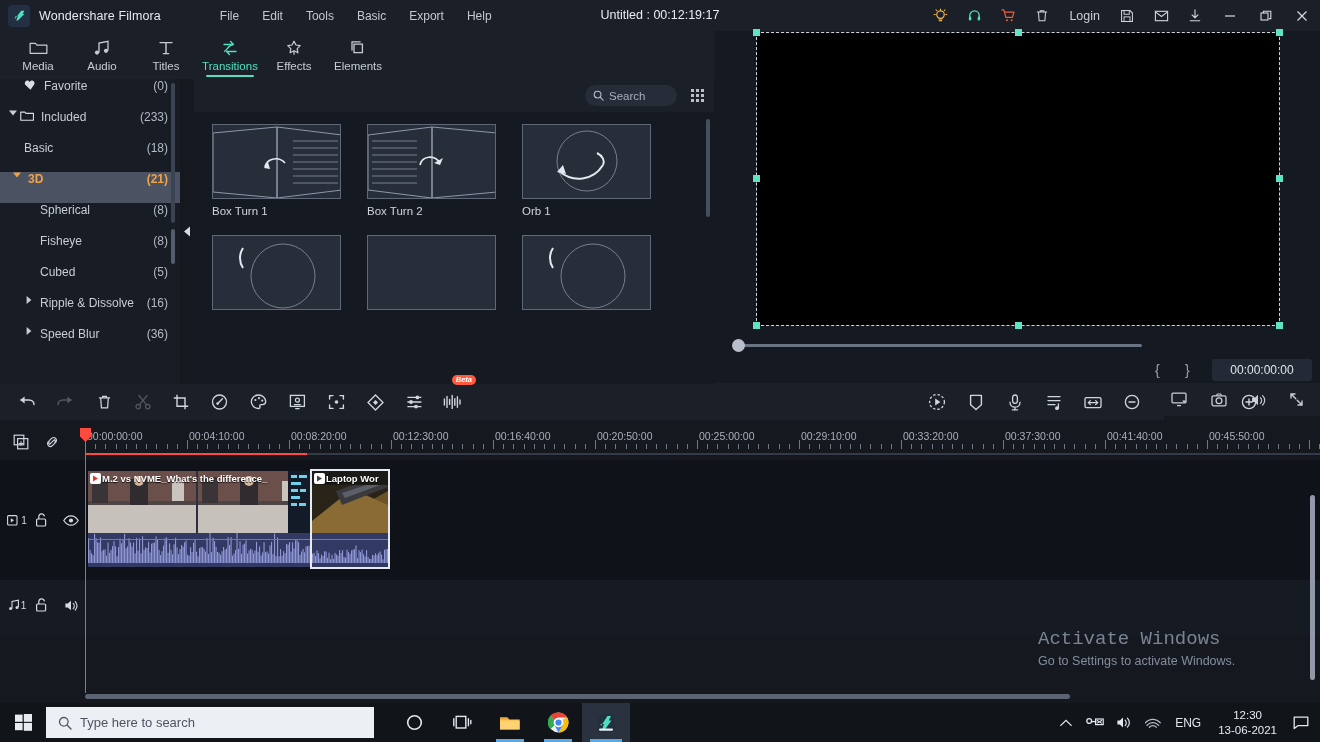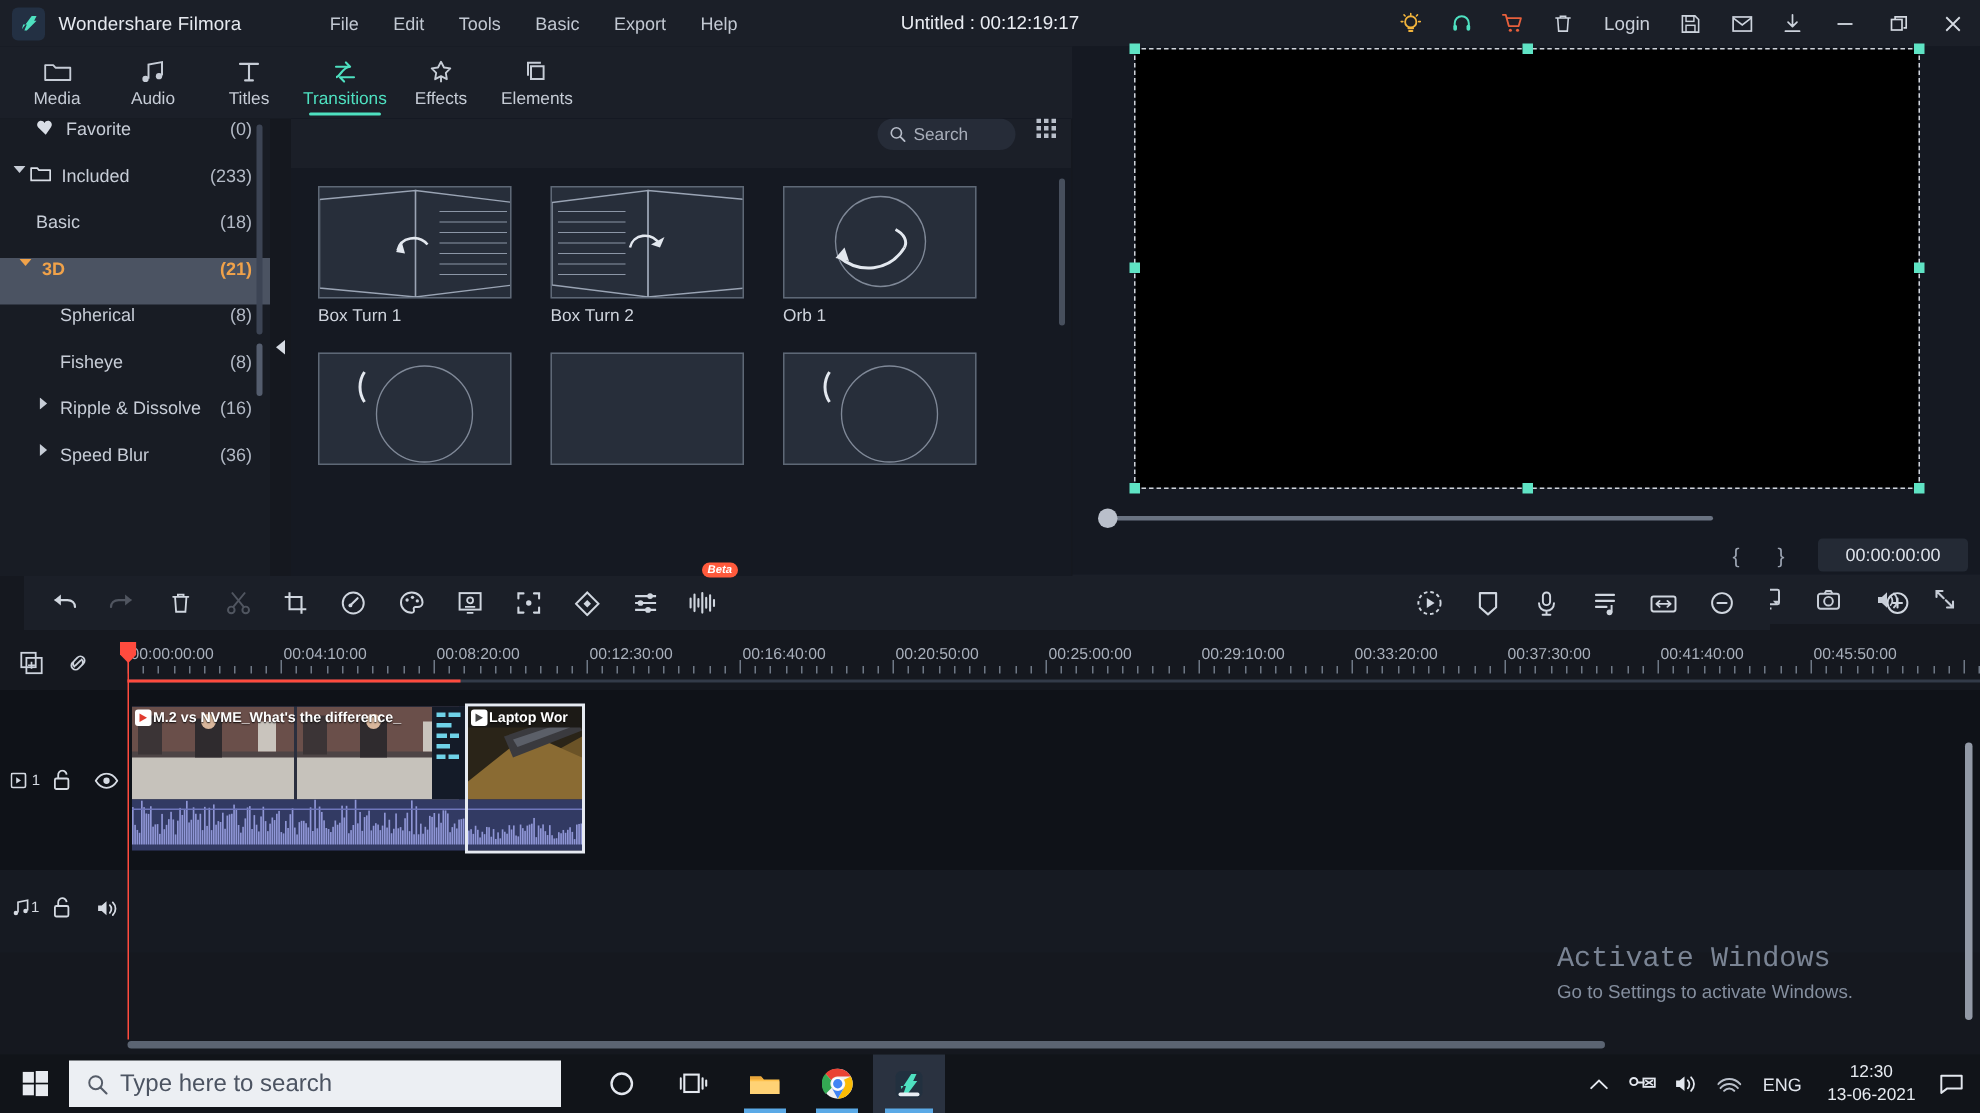--- a/index.html
+++ b/index.html
@@ -74,21 +74,21 @@
   .sb-scroll { position: absolute; right: 5px; top: 4px; width: 4px; height: 140px; background: #3c4454; border-radius: 2px; }
   .sb-scroll2 { position: absolute; right: 5px; top: 150px; width: 4px; height: 35px; background: #545d6e; border-radius: 2px; }
   .collapse-arrow { position: absolute; left: 182px; top: 224px; width: 10px; height: 14px;
     display: flex; align-items: center; justify-content: center; cursor: pointer; }
 
   
   .panel {
     position: absolute; left: 194px; top: 79px; width: 520px; height: 305px;
     background: #151922; overflow: hidden;
   }
-  .panel-head { height: 33px; background: #1b1f28; display: flex; justify-content: flex-end; padding-right: 10px; }
+  .panel-head { height: 33px; background: #1b1f28; display: flex; align-items: center; justify-content: flex-end; padding-right: 10px; }
   .search-box {
     width: 92px; height: 21px; background: #262c38; border-radius: 11px;
     display: flex; align-items: center; padding: 0 8px; gap: 5px; cursor: text;
   }
   .search-box span { font-size: 11.5px; color: #a8aeba; }
   .grid-ico { margin-left: 14px; display: grid; grid-template-columns: repeat(3,3px);
     grid-template-rows: repeat(3,3px); gap: 2px; cursor: pointer; }
   .grid-ico i { background: #b9bfca; width: 3px; height: 3px; display: block; }
   .thumbs { padding: 12px 0 0 18px; display: flex; flex-wrap: wrap; gap: 18px 26px; }
   .thumb { width: 129px; cursor: pointer; }
@@ -110,21 +110,21 @@
     border-radius: 3px; display: flex; align-items: center; justify-content: center;
     font-size: 12px; color: #dfe3ea; }
   .ctrl-row2 { position: absolute; left: 0; top: 352px; width: 605px; height: 33px;
     background: #1b1f28; display: flex; align-items: center; }
   .pv-btn { width: 38px; height: 33px; display: flex; align-items: center; justify-content: center; cursor: pointer; }
   .ratio { position: absolute; left: 348px; top: 358px; width: 72px; height: 20px; display: flex;
     align-items: center; justify-content: space-between; padding: 0 6px; font-size: 12px;
     color: #dde1e8; cursor: pointer; }
 
   
-  .tl-toolbar { position: absolute; left: 16px; top: 384px; width: 1164px; height: 36px; background: #1b1f28; text-align: center; }
+  .tl-toolbar { position: absolute; left: 0; top: 384px; width: 1164px; height: 36px; background: #1b1f28; text-align: center; }
   .tt-ico { position: absolute; top: 0; width: 38px; height: 36px; display: flex;
     align-items: center; justify-content: center; cursor: pointer; }
   .tt-ico.dis { opacity: .42; }
   .beta {
     position: absolute; top: -9px; right: -4px; background: #ff5a3c; color: #fff;
     font-size: 7.5px; font-style: italic; font-weight: bold; border-radius: 7px;
     padding: 1px 4px; line-height: 1;
   }
 
   
@@ -156,21 +156,21 @@
   
   .wm { position: absolute; left: 1038px; top: 628px; width: 270px; color: #6f7989; user-select: none; }
   .wm h2 { font-size: 19px; font-weight: normal; color: #7a8494; font-family: Liberation Mono, monospace; }
   .wm p { font-size: 12.5px; margin-top: 4px; color: #848e9e; }
 
   
   .taskbar { position: absolute; left: 0; top: 703px; width: 1320px; height: 39px; background: #111419; display: flex; align-items: center; }
   .start { width: 46px; height: 39px; display: flex; align-items: center; justify-content: center; cursor: pointer; }
   .tb-search { width: 328px; height: 31px; background: #eceff3; display: flex; align-items: center;
     gap: 8px; padding-left: 12px; cursor: text; }
-  .tb-search span { font-size: 16px; color: #4c5462; }
+  .tb-search span { font-size: 13px; color: #4c5462; }
   .tb-app { width: 48px; height: 39px; display: flex; align-items: center; justify-content: center;
     position: relative; cursor: pointer; }
   .tb-app.active { background: #2a3240; }
   .tb-app.active::after { content: ""; position: absolute; bottom: 0; left: 8px; right: 8px; height: 3px; background: #5aa9e6; }
   .tb-app.open::after { content: ""; position: absolute; bottom: 0; left: 10px; right: 10px; height: 3px; background: #5aa9e6; }
   .tray { position: absolute; right: 0; top: 0; height: 39px; display: flex; align-items: center; gap: 3px; padding-right: 6px; }
   .tray-ico { width: 26px; height: 39px; display: flex; align-items: center; justify-content: center; cursor: pointer; }
   .tray-lang { font-size: 12px; color: #e3e7ee; padding: 0 6px; cursor: pointer; }
   .clock { text-align: center; line-height: 1.25; padding: 0 8px; cursor: pointer; }
   .clock div { font-size: 11.5px; color: #e7ebf1; }
@@ -362,20 +362,24 @@
       <span class="cnt">(21)</span>
     </div>
 
     <div class="side-row" style="padding-left:40px">
       <span class="lbl">Spherical</span>
       <span class="cnt">(8)</span>
     </div>
     <div class="side-row" style="padding-left:40px">
       <span class="lbl">Fisheye</span>
       <span class="cnt">(8)</span>
+    </div>
+    <div class="side-row" style="padding-left:40px">
+      <span class="lbl">Cubed</span>
+      <span class="cnt">(5)</span>
     </div>
 
     <div class="side-row" style="padding-left:22px">
       <span class="caret">
         <svg width="6" height="8" viewBox="0 0 6 8">
             <path d="M0.6 0 5.4 4 0.6 8z" fill="#c7cdd7"></path>
           </svg>
       </span>
       <span class="lbl" style="padding-left:4px">Ripple &amp; Dissolve</span>
       <span class="cnt">(16)</span>

